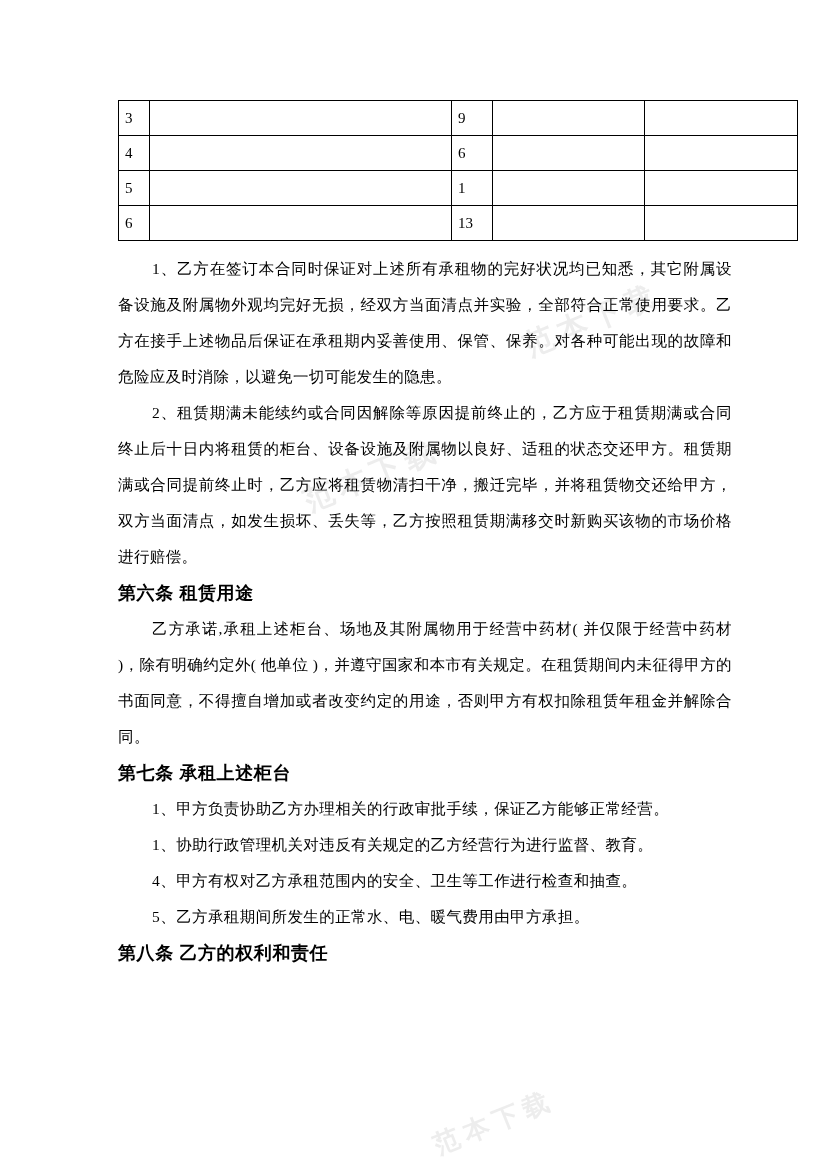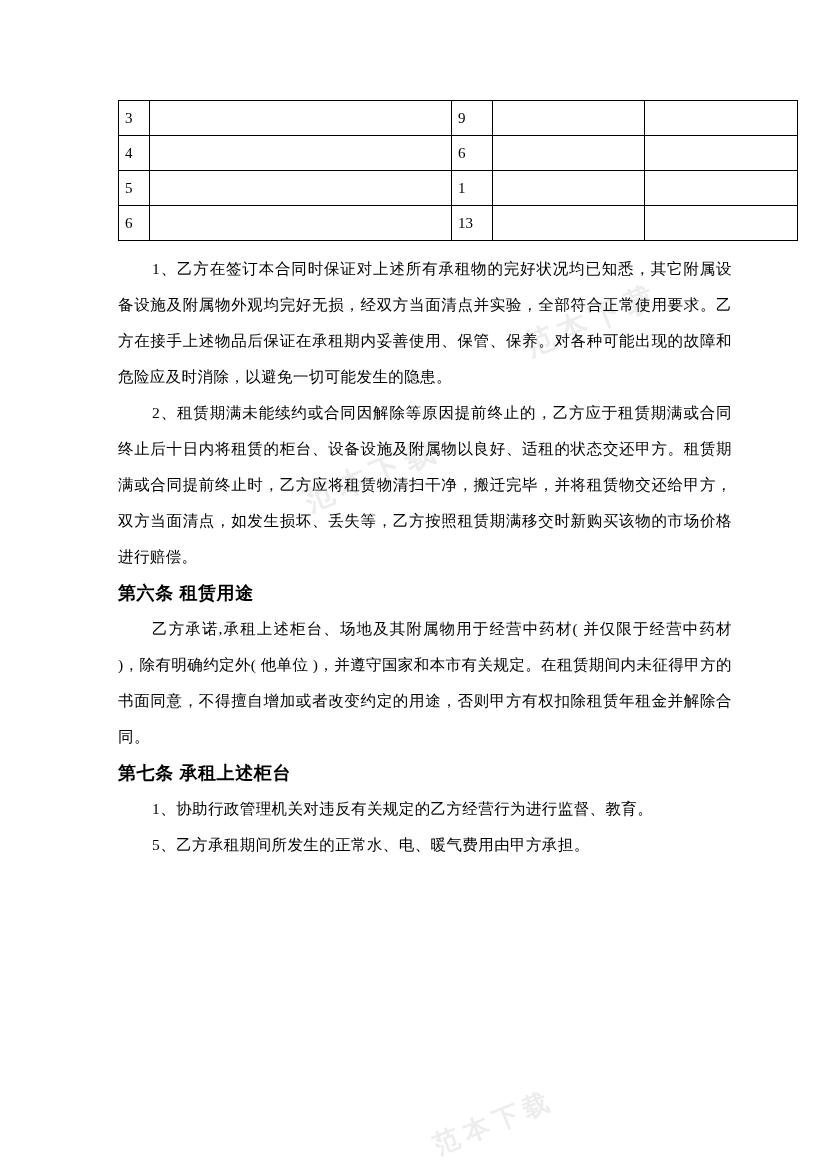--- a/index.html
+++ b/index.html
@@ -133,18 +133,21 @@
 
     <div class="gap-after-table"></div>
 
     <p class="body indent">1、乙方在签订本合同时保证对上述所有承租物的完好状况均已知悉，其它附属设备设施及附属物外观均完好无损，经双方当面清点并实验，全部符合正常使用要求。乙方在接手上述物品后保证在承租期内妥善使用、保管、保养。对各种可能出现的故障和危险应及时消除，以避免一切可能发生的隐患。</p>
     <p class="body indent">2、租赁期满未能续约或合同因解除等原因提前终止的，乙方应于租赁期满或合同终止后十日内将租赁的柜台、设备设施及附属物以良好、适租的状态交还甲方。租赁期满或合同提前终止时，乙方应将租赁物清扫干净，搬迁完毕，并将租赁物交还给甲方，双方当面清点，如发生损坏、丢失等，乙方按照租赁期满移交时新购买该物的市场价格进行赔偿。</p>
 
     <h3 class="sec">第六条  租赁用途</h3>
     <p class="body indent">乙方承诺,承租上述柜台、场地及其附属物用于经营中药材( 并仅限于经营中药材 )，除有明确约定外( 他单位 )，并遵守国家和本市有关规定。在租赁期间内未征得甲方的书面同意，不得擅自增加或者改变约定的用途，否则甲方有权扣除租赁年租金并解除合同。</p>
 
     <h3 class="sec">第七条  承租上述柜台</h3>
+    <p class="body indent">1、甲方负责协助乙方办理相关的行政审批手续，保证乙方能够正常经营。</p>
     <p class="body indent">1、协助行政管理机关对违反有关规定的乙方经营行为进行监督、教育。</p>
+    <p class="body indent">4、甲方有权对乙方承租范围内的安全、卫生等工作进行检查和抽查。</p>
     <p class="body indent">5、乙方承租期间所发生的正常水、电、暖气费用由甲方承担。</p>
 
+    <h3 class="sec">第八条  乙方的权利和责任</h3>
 
   </div>
 </div>
 
 </body></html>

